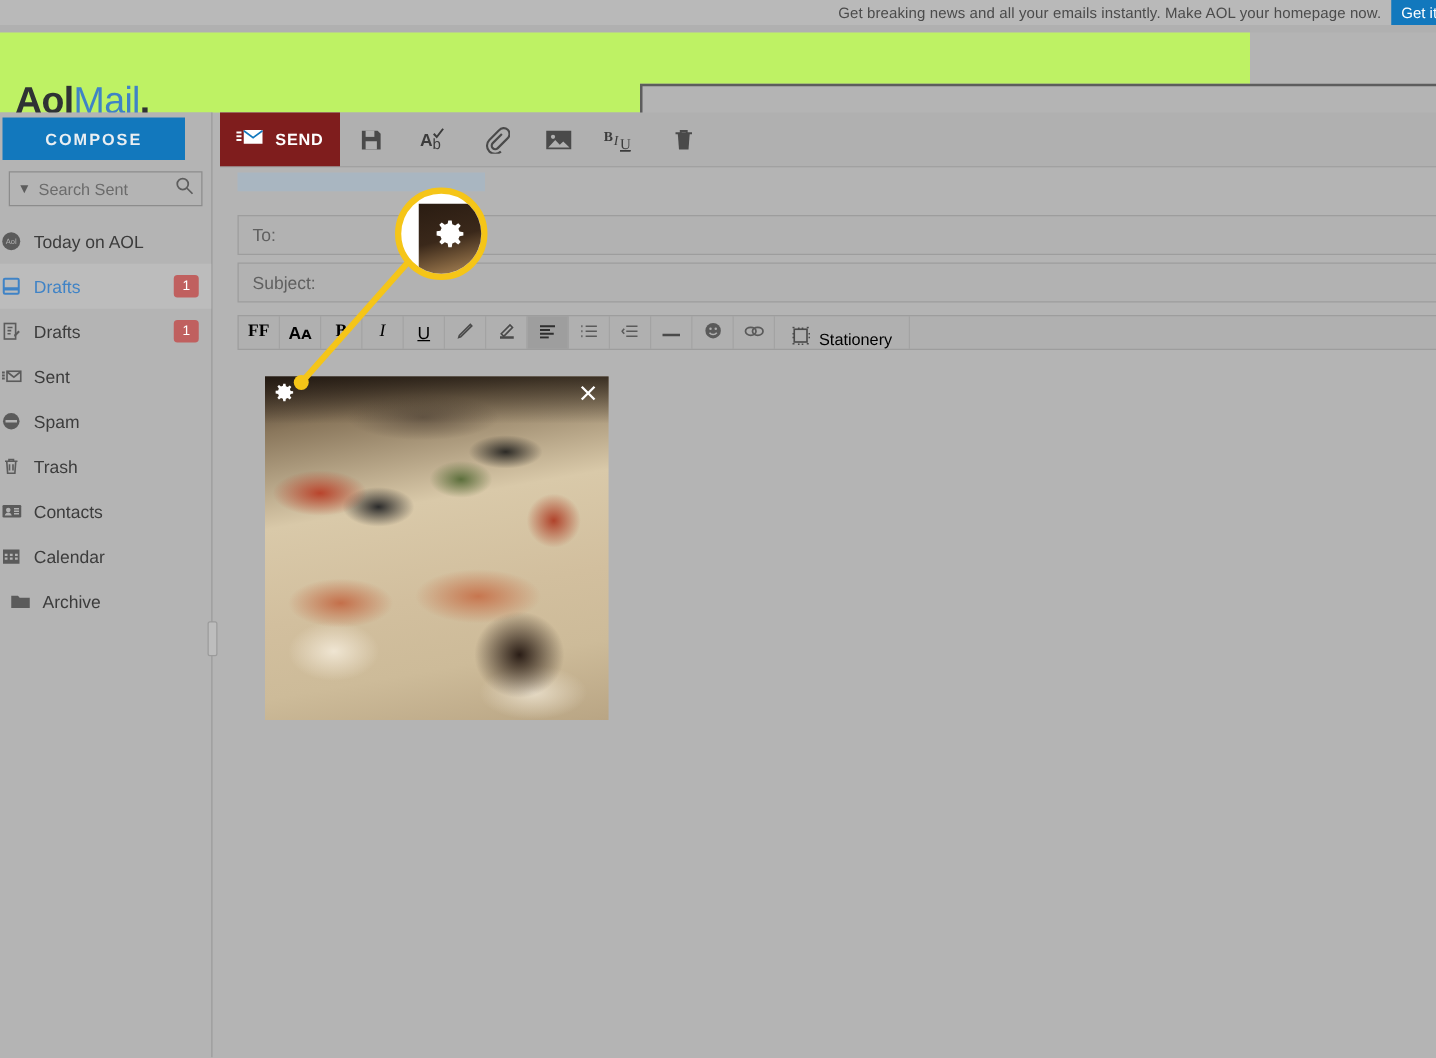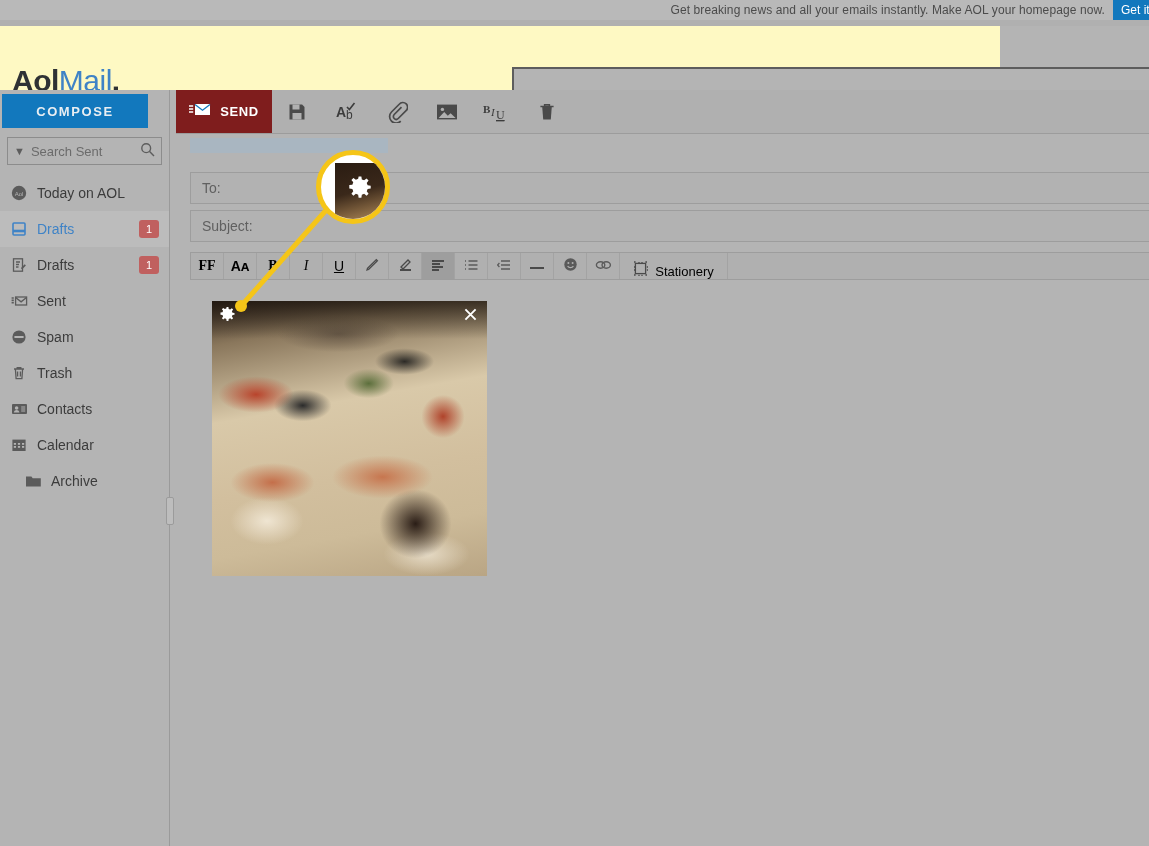--- a/index.html
+++ b/index.html
@@ -27,21 +27,21 @@
     padding: 0 8px; width: 36px; overflow: hidden; white-space: nowrap;
   }
   .promo-strip {
     position: absolute; top: 20px; left: 0; width: 1149px; height: 6px;
     background: #b0b0b0;
   }
 
   
   .masthead {
     position: absolute; top: 26px; left: 0; width: 1000px; height: 64px;
-    background: #fef9c3;
+    background: #bef264;
   }
   .logo {
     position: absolute; left: 12px; top: 38px;
     font-size: 30px; font-weight: bold; letter-spacing: -0.5px;
   }
   .logo .aol { color: #2f3234; }
   .logo .mail { color: #3f83c6; font-weight: normal; }
   .logo .dot { color: #2f3234; }
   .header-search {
     position: absolute; left: 512px; top: 41px;
@@ -65,34 +65,34 @@
     border: 1px solid #8c8c8c; background: #b4b4b4;
     display: flex; align-items: center; padding: 0 6px; gap: 6px;
   }
   .search-box .chev { color: #5d5d5d; font-size: 11px; }
   .search-box .ph { flex: 1; color: #6b6b6b; font-size: 13px; }
   .search-box .mag { color: #5d5d5d; }
 
   .nav { margin-top: 10px; }
   .nav-item {
     height: 36px; display: flex; align-items: center;
-    padding-left: 10px; gap: 9px; font-size: 14px; color: #3c3c3c;
+    padding-left: 0; gap: 9px; font-size: 14px; color: #3c3c3c;
     position: relative;
   }
   .nav-item.active { background: #bcbcbc; color: #3f83c6; }
   .nav-item .ico { width: 18px; height: 18px; display: flex; align-items: center; justify-content: center; color: #5b5b5b; }
   .nav-item.active .ico { color: #3f83c6; }
   .nav-item .lbl { flex: 1; }
   .badge {
     margin-right: 10px; min-width: 20px; height: 18px;
     background: #c0605f; color: #ffffff; border-radius: 3px;
     font-size: 11px; display: flex; align-items: center; justify-content: center;
     padding: 0 5px;
   }
-  .nav-item.sub { padding-left: 24px; font-size: 14px; }
+  .nav-item.sub { padding-left: 7px; font-size: 14px; }
   .sb-scroll {
     position: absolute; left: 166px; top: 407px; width: 8px; height: 28px;
     border: 1px solid #9b9b9b; background: #bdbdbd; border-radius: 2px;
   }
 
   
   .compose-toolbar {
     position: absolute; left: 176px; top: 90px; width: 973px; height: 44px;
     background: #b0b0b0; border-bottom: 1px solid #9c9c9c;
     display: flex; align-items: stretch;

